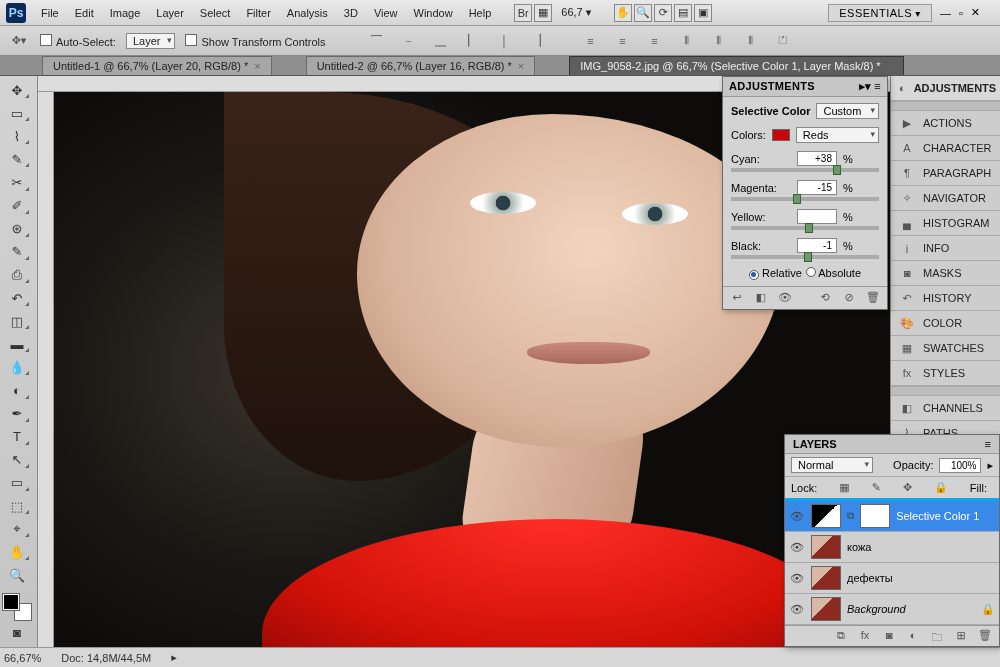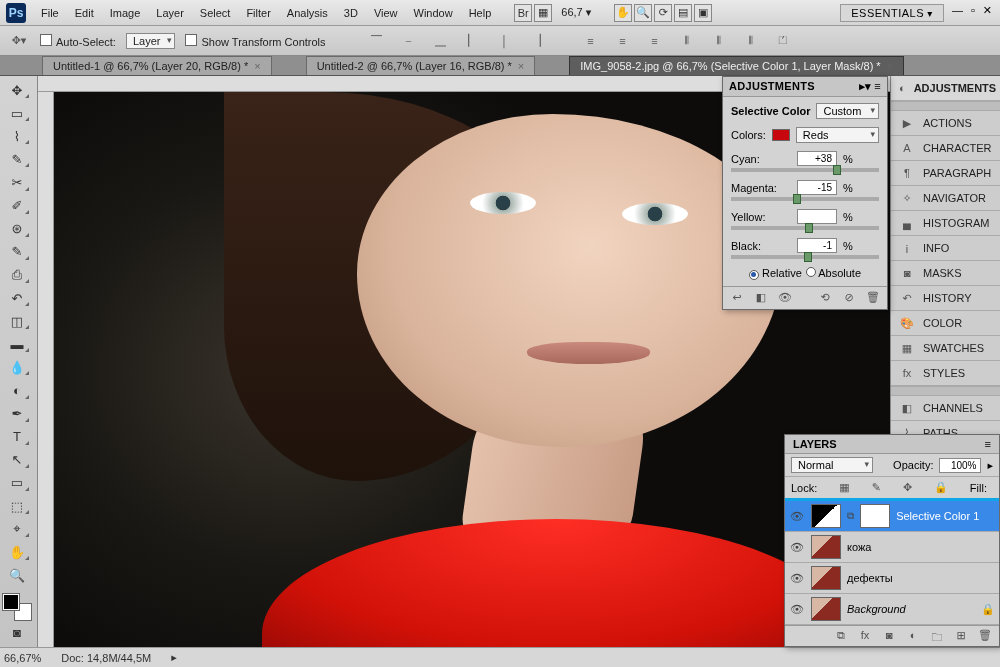--- a/index.html
+++ b/index.html
@@ -3,21 +3,21 @@
 <meta charset="utf-8">
 <style>
 * { box-sizing: border-box; margin: 0; padding: 0; font-family: Tahoma, Geneva, sans-serif; font-size: 11px; }
 body { width: 1000px; height: 667px; background: #bcbcbc; overflow: hidden; position: relative; }
 
 
 .menubar { height: 26px; background: linear-gradient(#eae9e9,#d6d5d5); border-bottom: 1px solid #9a9a9a; display:flex; align-items:center; padding-left:6px; gap:2px;}
 .ps-logo { width:20px; height:20px; background:#0a2a5a; color:#9ed3ff; display:flex; align-items:center; justify-content:center; font-weight:bold; font-size:12px; border-radius:3px; margin-right:6px;}
 .menubar .mi { padding:4px 7px; color:#222; cursor:default;}
 .menubar .sep { width:12px;}
-.menubar .right { margin-left:auto; display:flex; align-items:flex-start; gap:8px; padding-right:8px;}
+.menubar .right { margin-left:auto; display:flex; align-items:center; gap:8px; padding-right:20px;}
 .top-ico { width:18px; height:18px; border:1px solid #888; background:#e2e2e2; display:flex; align-items:center; justify-content:center; color:#333;}
 .ess { background:#d8d8d8; border:1px solid #999; padding:2px 10px; font-size:10px; letter-spacing:0.5px;}
 
 
 .optbar { height:30px; background:linear-gradient(#d9d9d9,#c8c8c8); border-bottom:1px solid #8a8a8a; display:flex; align-items:center; padding:0 8px; gap:10px; color:#222;}
 .chk { width:12px; height:12px; border:1px solid #666; background:#fff; display:inline-block; margin-right:4px;}
 .dd { border:1px solid #888; background:#f4f4f4; padding:1px 14px 1px 6px; position:relative;}
 .dd::after { content:"▾"; position:absolute; right:3px; top:1px; font-size:9px; color:#555;}
 .optico { width:22px; height:20px; border:1px solid transparent; display:flex; align-items:center; justify-content:center; color:#555;}
 

